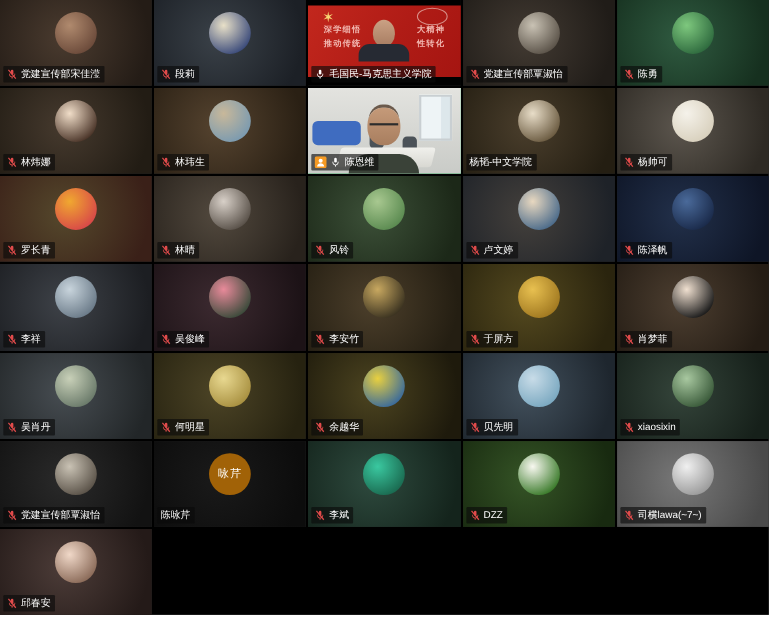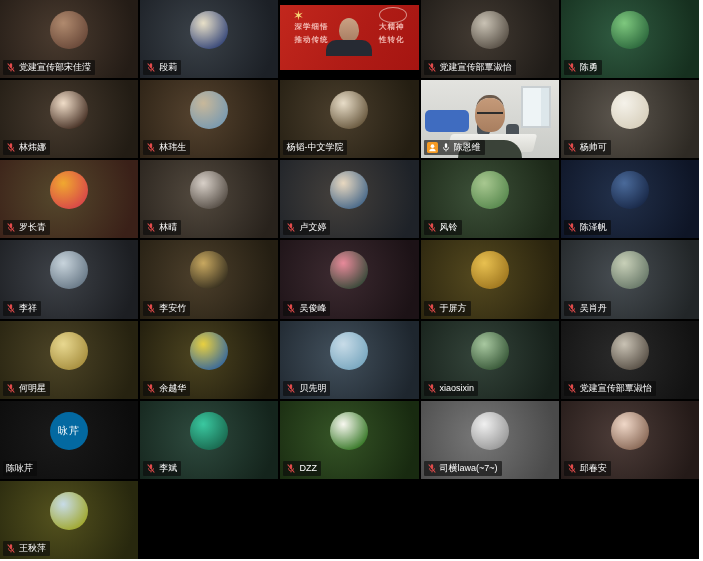--- a/index.html
+++ b/index.html
@@ -116,20 +116,31 @@
         <span>深学细悟</span>
             <span>大精神</span>
           </div>
       <div class="bl bl2">
         <span>推动传统</span>
             <span>性转化</span>
           </div>
       <div class="head"></div>
       <div class="body"></div>
     </div>
+        <div class="label">
+          <svg width="10" height="11" viewBox="0 0 12 12">
+    <g stroke="#ffffff" fill="#ffffff" stroke-width="1">
+      <rect x="4.6" y="1" width="2.8" height="5.4" rx="1.4" stroke="none"></rect>
+      <path d="M3.1 5.4v.7a2.9 2.9 0 0 0 5.8 0v-.7" fill="none"></path>
+      <line x1="6" y1="9" x2="6" y2="10.8"></line>
+
+    </g>
+          </svg>
+    <span>毛国民-马克思主义学院</span>
+        </div>
       </div>
       <div class="tile">
         <div class="bg" style="background:radial-gradient(circle at 42% 45%, #423a32, #201c18 85%)"></div>
         <div class="avatar" style="background:radial-gradient(circle at 35% 32%, #c9c2b4, #5a5248 78%)"></div>
         <div class="label">
           <svg width="10" height="11" viewBox="0 0 12 12">
     <g stroke="#e14b4b" fill="#e14b4b" stroke-width="1">
       <rect x="4.6" y="1" width="2.8" height="5.4" rx="1.4" stroke="none"></rect>
       <path d="M3.1 5.4v.7a2.9 2.9 0 0 0 5.8 0v-.7" fill="none"></path>
       <line x1="6" y1="9" x2="6" y2="10.8"></line>
@@ -175,27 +186,20 @@
         <div class="label">
           <svg width="10" height="11" viewBox="0 0 12 12">
     <g stroke="#e14b4b" fill="#e14b4b" stroke-width="1">
       <rect x="4.6" y="1" width="2.8" height="5.4" rx="1.4" stroke="none"></rect>
       <path d="M3.1 5.4v.7a2.9 2.9 0 0 0 5.8 0v-.7" fill="none"></path>
       <line x1="6" y1="9" x2="6" y2="10.8"></line>
       <line x1="2" y1="1.2" x2="10" y2="10.8" stroke-width="1.3"></line>
     </g>
           </svg>
     <span>林玮生</span>
-        </div>
-      </div>
-      <div class="tile">
-        <div class="bg" style="background:radial-gradient(circle at 42% 45%, #4a3e2c, #241e12 85%)"></div>
-        <div class="avatar" style="background:radial-gradient(circle at 35% 32%, #e8ddc8, #6a5a40 78%)"></div>
-        <div class="label">
-    <span>杨韬-中文学院</span>
         </div>
       </div>
       <div class="tile active">
         <div class="v-room">
       <div class="win"></div>
       <div class="couch"></div>
       <div class="chair" style="left:56px;top:40px"></div>
       <div class="chair" style="right:40px;top:44px"></div>
       <div class="table"></div>
       <div class="head"></div>
@@ -213,20 +217,27 @@
       <rect x="4.6" y="1" width="2.8" height="5.4" rx="1.4" stroke="none"></rect>
       <path d="M3.1 5.4v.7a2.9 2.9 0 0 0 5.8 0v-.7" fill="none"></path>
       <line x1="6" y1="9" x2="6" y2="10.8"></line>
 
     </g>
           </svg>
     <span>陈恩维</span>
         </div>
       </div>
       <div class="tile">
+        <div class="bg" style="background:radial-gradient(circle at 42% 45%, #4a3e2c, #241e12 85%)"></div>
+        <div class="avatar" style="background:radial-gradient(circle at 35% 32%, #e8ddc8, #6a5a40 78%)"></div>
+        <div class="label">
+    <span>杨韬-中文学院</span>
+        </div>
+      </div>
+      <div class="tile">
         <div class="bg" style="background:radial-gradient(circle at 42% 45%, #5c564e, #2e2a24 85%)"></div>
         <div class="avatar" style="background:radial-gradient(circle at 35% 32%, #f5f2ea, #d8d0bd 78%)"></div>
         <div class="label">
           <svg width="10" height="11" viewBox="0 0 12 12">
     <g stroke="#e14b4b" fill="#e14b4b" stroke-width="1">
       <rect x="4.6" y="1" width="2.8" height="5.4" rx="1.4" stroke="none"></rect>
       <path d="M3.1 5.4v.7a2.9 2.9 0 0 0 5.8 0v-.7" fill="none"></path>
       <line x1="6" y1="9" x2="6" y2="10.8"></line>
       <line x1="2" y1="1.2" x2="10" y2="10.8" stroke-width="1.3"></line>
     </g>
@@ -258,50 +269,50 @@
       <rect x="4.6" y="1" width="2.8" height="5.4" rx="1.4" stroke="none"></rect>
       <path d="M3.1 5.4v.7a2.9 2.9 0 0 0 5.8 0v-.7" fill="none"></path>
       <line x1="6" y1="9" x2="6" y2="10.8"></line>
       <line x1="2" y1="1.2" x2="10" y2="10.8" stroke-width="1.3"></line>
     </g>
           </svg>
     <span>林晴</span>
         </div>
       </div>
       <div class="tile">
+        <div class="bg" style="background:radial-gradient(circle at 42% 45%, #3c5038, #1c2818 85%)"></div>
+        <div class="avatar" style="background:radial-gradient(circle at 35% 32%, #a8c890, #5a8a50 78%)"></div>
+        <div class="label">
+          <svg width="10" height="11" viewBox="0 0 12 12">
+    <g stroke="#e14b4b" fill="#e14b4b" stroke-width="1">
+      <rect x="4.6" y="1" width="2.8" height="5.4" rx="1.4" stroke="none"></rect>
+      <path d="M3.1 5.4v.7a2.9 2.9 0 0 0 5.8 0v-.7" fill="none"></path>
+      <line x1="6" y1="9" x2="6" y2="10.8"></line>
+      <line x1="2" y1="1.2" x2="10" y2="10.8" stroke-width="1.3"></line>
+    </g>
+          </svg>
+    <span>风铃</span>
+        </div>
+      </div>
+      <div class="tile">
         <div class="bg" style="background:radial-gradient(circle at 42% 45%, #44403c, #1e2228 85%)"></div>
         <div class="avatar" style="background:radial-gradient(circle at 35% 32%, #e8d8c0, #4a6a8a 78%)"></div>
         <div class="label">
           <svg width="10" height="11" viewBox="0 0 12 12">
     <g stroke="#e14b4b" fill="#e14b4b" stroke-width="1">
       <rect x="4.6" y="1" width="2.8" height="5.4" rx="1.4" stroke="none"></rect>
       <path d="M3.1 5.4v.7a2.9 2.9 0 0 0 5.8 0v-.7" fill="none"></path>
       <line x1="6" y1="9" x2="6" y2="10.8"></line>
       <line x1="2" y1="1.2" x2="10" y2="10.8" stroke-width="1.3"></line>
     </g>
           </svg>
     <span>卢文婷</span>
         </div>
       </div>
       <div class="tile">
-        <div class="bg" style="background:radial-gradient(circle at 42% 45%, #3c5038, #1c2818 85%)"></div>
-        <div class="avatar" style="background:radial-gradient(circle at 35% 32%, #a8c890, #5a8a50 78%)"></div>
-        <div class="label">
-          <svg width="10" height="11" viewBox="0 0 12 12">
-    <g stroke="#e14b4b" fill="#e14b4b" stroke-width="1">
-      <rect x="4.6" y="1" width="2.8" height="5.4" rx="1.4" stroke="none"></rect>
-      <path d="M3.1 5.4v.7a2.9 2.9 0 0 0 5.8 0v-.7" fill="none"></path>
-      <line x1="6" y1="9" x2="6" y2="10.8"></line>
-      <line x1="2" y1="1.2" x2="10" y2="10.8" stroke-width="1.3"></line>
-    </g>
-          </svg>
-    <span>风铃</span>
-        </div>
-      </div>
-      <div class="tile">
         <div class="bg" style="background:radial-gradient(circle at 42% 45%, #22304a, #0e1526 85%)"></div>
         <div class="avatar" style="background:radial-gradient(circle at 35% 32%, #4a6a9a, #1a2a4a 78%)"></div>
         <div class="label">
           <svg width="10" height="11" viewBox="0 0 12 12">
     <g stroke="#e14b4b" fill="#e14b4b" stroke-width="1">
       <rect x="4.6" y="1" width="2.8" height="5.4" rx="1.4" stroke="none"></rect>
       <path d="M3.1 5.4v.7a2.9 2.9 0 0 0 5.8 0v-.7" fill="none"></path>
       <line x1="6" y1="9" x2="6" y2="10.8"></line>
       <line x1="2" y1="1.2" x2="10" y2="10.8" stroke-width="1.3"></line>
     </g>
@@ -318,65 +329,80 @@
       <rect x="4.6" y="1" width="2.8" height="5.4" rx="1.4" stroke="none"></rect>
       <path d="M3.1 5.4v.7a2.9 2.9 0 0 0 5.8 0v-.7" fill="none"></path>
       <line x1="6" y1="9" x2="6" y2="10.8"></line>
       <line x1="2" y1="1.2" x2="10" y2="10.8" stroke-width="1.3"></line>
     </g>
           </svg>
     <span>李祥</span>
         </div>
       </div>
       <div class="tile">
+        <div class="bg" style="background:radial-gradient(circle at 42% 45%, #3c2a30, #1c1216 85%)"></div>
+        <div class="avatar" style="background:radial-gradient(circle at 35% 32%, #e88a9a, #3a4a3a 78%)"></div>
+        <div class="label">
+          <svg width="10" height="11" viewBox="0 0 12 12">
+    <g stroke="#e14b4b" fill="#e14b4b" stroke-width="1">
+      <rect x="4.6" y="1" width="2.8" height="5.4" rx="1.4" stroke="none"></rect>
+      <path d="M3.1 5.4v.7a2.9 2.9 0 0 0 5.8 0v-.7" fill="none"></path>
+      <line x1="6" y1="9" x2="6" y2="10.8"></line>
+      <line x1="2" y1="1.2" x2="10" y2="10.8" stroke-width="1.3"></line>
+    </g>
+          </svg>
+    <span>吴俊峰</span>
+        </div>
+      </div>
+      <div class="tile">
         <div class="bg" style="background:radial-gradient(circle at 42% 45%, #4c3f2b, #241e12 85%)"></div>
         <div class="avatar" style="background:radial-gradient(circle at 35% 32%, #c8a860, #3a3220 78%)"></div>
         <div class="label">
           <svg width="10" height="11" viewBox="0 0 12 12">
     <g stroke="#e14b4b" fill="#e14b4b" stroke-width="1">
       <rect x="4.6" y="1" width="2.8" height="5.4" rx="1.4" stroke="none"></rect>
       <path d="M3.1 5.4v.7a2.9 2.9 0 0 0 5.8 0v-.7" fill="none"></path>
       <line x1="6" y1="9" x2="6" y2="10.8"></line>
       <line x1="2" y1="1.2" x2="10" y2="10.8" stroke-width="1.3"></line>
     </g>
           </svg>
     <span>李安竹</span>
         </div>
       </div>
       <div class="tile">
-        <div class="bg" style="background:radial-gradient(circle at 42% 45%, #3c2a30, #1c1216 85%)"></div>
-        <div class="avatar" style="background:radial-gradient(circle at 35% 32%, #e88a9a, #3a4a3a 78%)"></div>
-        <div class="label">
-          <svg width="10" height="11" viewBox="0 0 12 12">
-    <g stroke="#e14b4b" fill="#e14b4b" stroke-width="1">
-      <rect x="4.6" y="1" width="2.8" height="5.4" rx="1.4" stroke="none"></rect>
-      <path d="M3.1 5.4v.7a2.9 2.9 0 0 0 5.8 0v-.7" fill="none"></path>
-      <line x1="6" y1="9" x2="6" y2="10.8"></line>
-      <line x1="2" y1="1.2" x2="10" y2="10.8" stroke-width="1.3"></line>
-    </g>
-          </svg>
-    <span>吴俊峰</span>
-        </div>
-      </div>
-      <div class="tile">
         <div class="bg" style="background:radial-gradient(circle at 42% 45%, #54491f, #2a240e 85%)"></div>
         <div class="avatar" style="background:radial-gradient(circle at 35% 32%, #e8c050, #a07820 78%)"></div>
         <div class="label">
           <svg width="10" height="11" viewBox="0 0 12 12">
     <g stroke="#e14b4b" fill="#e14b4b" stroke-width="1">
       <rect x="4.6" y="1" width="2.8" height="5.4" rx="1.4" stroke="none"></rect>
       <path d="M3.1 5.4v.7a2.9 2.9 0 0 0 5.8 0v-.7" fill="none"></path>
       <line x1="6" y1="9" x2="6" y2="10.8"></line>
       <line x1="2" y1="1.2" x2="10" y2="10.8" stroke-width="1.3"></line>
     </g>
           </svg>
     <span>于屏方</span>
         </div>
       </div>
       <div class="tile">
+        <div class="bg" style="background:radial-gradient(circle at 42% 45%, #4c3e30, #241c14 85%)"></div>
+        <div class="avatar" style="background:radial-gradient(circle at 35% 32%, #f0e0d0, #1a1a1a 78%)"></div>
+        <div class="label">
+          <svg width="10" height="11" viewBox="0 0 12 12">
+    <g stroke="#e14b4b" fill="#e14b4b" stroke-width="1">
+      <rect x="4.6" y="1" width="2.8" height="5.4" rx="1.4" stroke="none"></rect>
+      <path d="M3.1 5.4v.7a2.9 2.9 0 0 0 5.8 0v-.7" fill="none"></path>
+      <line x1="6" y1="9" x2="6" y2="10.8"></line>
+      <line x1="2" y1="1.2" x2="10" y2="10.8" stroke-width="1.3"></line>
+    </g>
+          </svg>
+    <span>肖梦菲</span>
+        </div>
+      </div>
+      <div class="tile">
         <div class="bg" style="background:radial-gradient(circle at 42% 45%, #474d52, #222628 85%)"></div>
         <div class="avatar" style="background:radial-gradient(circle at 35% 32%, #c8d0b8, #6a7a6a 78%)"></div>
         <div class="label">
           <svg width="10" height="11" viewBox="0 0 12 12">
     <g stroke="#e14b4b" fill="#e14b4b" stroke-width="1">
       <rect x="4.6" y="1" width="2.8" height="5.4" rx="1.4" stroke="none"></rect>
       <path d="M3.1 5.4v.7a2.9 2.9 0 0 0 5.8 0v-.7" fill="none"></path>
       <line x1="6" y1="9" x2="6" y2="10.8"></line>
       <line x1="2" y1="1.2" x2="10" y2="10.8" stroke-width="1.3"></line>
     </g>
@@ -454,21 +480,21 @@
       <path d="M3.1 5.4v.7a2.9 2.9 0 0 0 5.8 0v-.7" fill="none"></path>
       <line x1="6" y1="9" x2="6" y2="10.8"></line>
       <line x1="2" y1="1.2" x2="10" y2="10.8" stroke-width="1.3"></line>
     </g>
           </svg>
     <span>党建宣传部覃淑怡</span>
         </div>
       </div>
       <div class="tile">
         <div class="bg" style="background:radial-gradient(circle at 42% 45%, #1a1a1a, #0c0c0c 85%)"></div>
-        <div class="avatar" style="background:#0369a1">
+        <div class="avatar" style="background:#a16207">
           <span>咏芹</span>
         </div>
         <div class="label">
     <span>陈咏芹</span>
         </div>
       </div>
       <div class="tile">
         <div class="bg" style="background:radial-gradient(circle at 42% 45%, #2e4a3e, #14241c 85%)"></div>
         <div class="avatar" style="background:radial-gradient(circle at 35% 32%, #3ac8a0, #1a6a50 78%)"></div>
         <div class="label">
@@ -519,31 +545,16 @@
         <div class="label">
           <svg width="10" height="11" viewBox="0 0 12 12">
     <g stroke="#e14b4b" fill="#e14b4b" stroke-width="1">
       <rect x="4.6" y="1" width="2.8" height="5.4" rx="1.4" stroke="none"></rect>
       <path d="M3.1 5.4v.7a2.9 2.9 0 0 0 5.8 0v-.7" fill="none"></path>
       <line x1="6" y1="9" x2="6" y2="10.8"></line>
       <line x1="2" y1="1.2" x2="10" y2="10.8" stroke-width="1.3"></line>
     </g>
           </svg>
     <span>邱春安</span>
-        </div>
-      </div>
-      <div class="tile">
-        <div class="bg" style="background:radial-gradient(circle at 42% 45%, #54521e, #28280e 85%)"></div>
-        <div class="avatar" style="background:radial-gradient(circle at 35% 32%, #c8dce8, #a0a830 78%)"></div>
-        <div class="label">
-          <svg width="10" height="11" viewBox="0 0 12 12">
-    <g stroke="#e14b4b" fill="#e14b4b" stroke-width="1">
-      <rect x="4.6" y="1" width="2.8" height="5.4" rx="1.4" stroke="none"></rect>
-      <path d="M3.1 5.4v.7a2.9 2.9 0 0 0 5.8 0v-.7" fill="none"></path>
-      <line x1="6" y1="9" x2="6" y2="10.8"></line>
-      <line x1="2" y1="1.2" x2="10" y2="10.8" stroke-width="1.3"></line>
-    </g>
-          </svg>
-    <span>王秋萍</span>
         </div>
       </div>
     </div>
 </div>
 
 </body></html>

